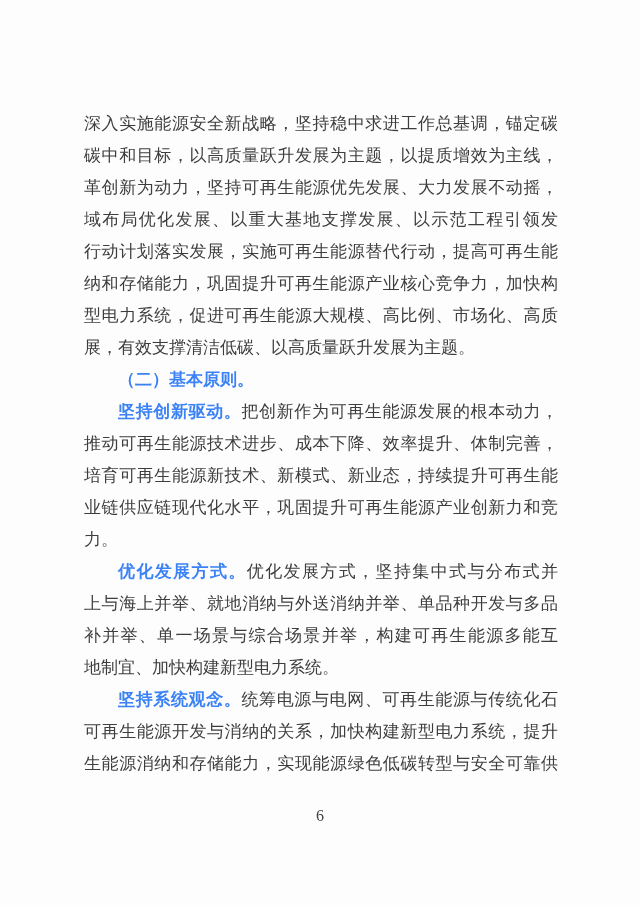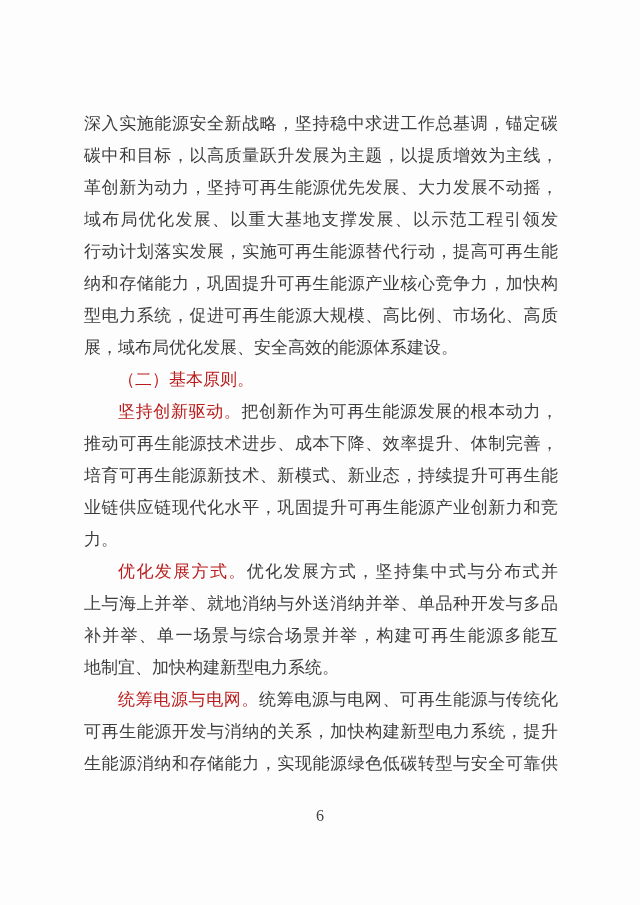--- a/index.html
+++ b/index.html
@@ -36,22 +36,22 @@
     white-space: normal;
     text-align: justify;
     text-align-last: justify;
     text-justify: inter-character;
     overflow: hidden;
   }
   .line.indent {
     text-indent: 2em;
   }
   .run.bold {
-    font-weight: normal;
-    color: #b91c1c;
+    font-weight: bold;
+    color: #3b82f6;
   }
   .page-number {
     position: absolute;
     left: 0;
     right: 0;
     top: 805px;
     text-align: center;
     font-size: 16px;
     line-height: 22px;
     color: #444444;
@@ -62,29 +62,29 @@
 
 <div class="page">
   <div class="text-block">
       <div class="line fill"><span class="run">深入实施能源安全新战略，坚持稳中求进工作总基调，锚定碳达峰、</span></div>
       <div class="line fill"><span class="run">碳中和目标，以高质量跃升发展为主题，以提质增效为主线，以改</span></div>
       <div class="line fill"><span class="run">革创新为动力，坚持可再生能源优先发展、大力发展不动摇，以区</span></div>
       <div class="line fill"><span class="run">域布局优化发展、以重大基地支撑发展、以示范工程引领发展、以</span></div>
       <div class="line fill"><span class="run">行动计划落实发展，实施可再生能源替代行动，提高可再生能源消</span></div>
       <div class="line fill"><span class="run">纳和存储能力，巩固提升可再生能源产业核心竞争力，加快构建新</span></div>
       <div class="line fill"><span class="run">型电力系统，促进可再生能源大规模、高比例、市场化、高质量发</span></div>
-      <div class="line"><span class="run">展，域布局优化发展、安全高效的能源体系建设。</span></div>
+      <div class="line"><span class="run">展，有效支撑清洁低碳、以高质量跃升发展为主题。</span></div>
       <div class="line indent"><span class="run bold">（二）基本原则。</span></div>
       <div class="line fill indent"><span class="run bold">坚持创新驱动。</span><span class="run">把创新作为可再生能源发展的根本动力，着力</span></div>
       <div class="line fill"><span class="run">推动可再生能源技术进步、成本下降、效率提升、体制完善，加快</span></div>
       <div class="line fill"><span class="run">培育可再生能源新技术、新模式、新业态，持续提升可再生能源产</span></div>
       <div class="line fill"><span class="run">业链供应链现代化水平，巩固提升可再生能源产业创新力和竞争</span></div>
       <div class="line"><span class="run">力。</span></div>
       <div class="line fill indent"><span class="run bold">优化发展方式。</span><span class="run">优化发展方式，坚持集中式与分布式并举、陆</span></div>
       <div class="line fill"><span class="run">上与海上并举、就地消纳与外送消纳并举、单品种开发与多品种互</span></div>
       <div class="line fill"><span class="run">补并举、单一场景与综合场景并举，构建可再生能源多能互补、因</span></div>
       <div class="line"><span class="run">地制宜、加快构建新型电力系统。</span></div>
-      <div class="line fill indent"><span class="run bold">统筹电源与电网。</span><span class="run">统筹电源与电网、可再生能源与传统化石能源、</span></div>
+      <div class="line fill indent"><span class="run bold">坚持系统观念。</span><span class="run">统筹电源与电网、可再生能源与传统化石能源、</span></div>
       <div class="line fill"><span class="run">可再生能源开发与消纳的关系，加快构建新型电力系统，提升可再</span></div>
       <div class="line fill"><span class="run">生能源消纳和存储能力，实现能源绿色低碳转型与安全可靠供应相</span></div>
     </div>
   <div class="page-number">6</div>
 </div>
 
 </body></html>

